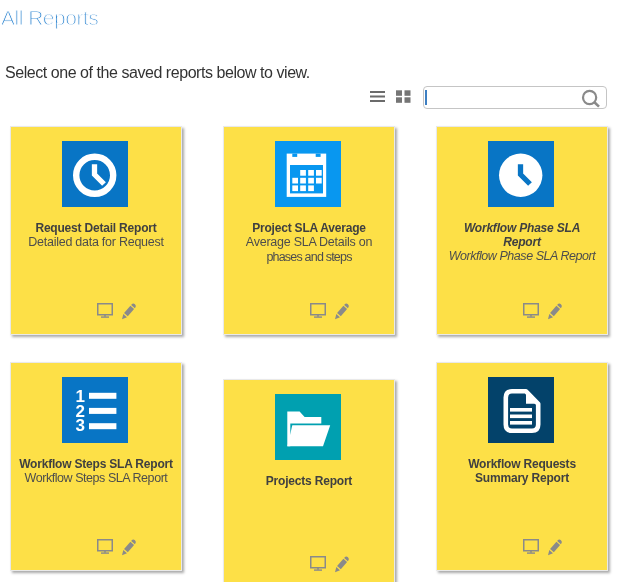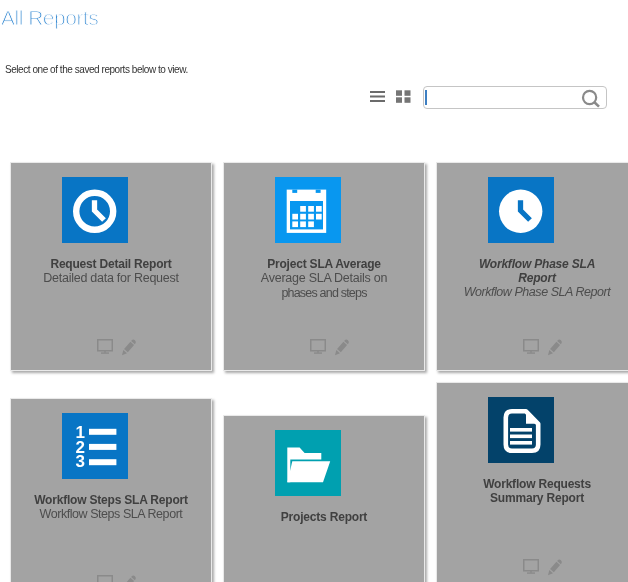--- a/index.html
+++ b/index.html
@@ -1,26 +1,26 @@
 <!DOCTYPE html>
 <html><head>
 <meta charset="utf-8">
 <style>
   * { margin:0; padding:0; box-sizing:border-box; }
   html,body { width:628px; height:582px; background:#fff; font-family:"Liberation Sans", sans-serif; overflow:hidden; }
   #page { position:relative; width:628px; height:582px; }
   h1 { position:absolute; left:1px; top:6px; font-size:21px; font-weight:400; color:#2f86d1; letter-spacing:-0.5px; -webkit-text-stroke:1px #fff; }
-  .sub { position:absolute; left:5px; top:64px; font-size:10px; color:#333; letter-spacing:-0.45px; }
+  .sub { position:absolute; left:5px; top:64px; font-size:16px; color:#333; letter-spacing:-0.45px; }
   .viewicons { position:absolute; left:370px; top:90px; }
   .searchbox { position:absolute; left:423px; top:86px; width:184px; height:23px; border:1px solid #c5c5c5; border-radius:4px; background:#fff; }
   .caret { position:absolute; left:1px; top:3px; width:2px; height:15px; background:#3d7fc2; }
   .mag { position:absolute; right:5px; top:0.5px; }
-  .card { position:absolute; width:202px; height:209px; background:#a3a3a3; border:1px solid #e9e9e9; box-shadow:1.5px 2px 2.5px rgba(0,0,0,.34);margin-top:36px; }
+  .card { position:absolute; width:172px; height:209px; background:#fde047; border:1px solid #e9e9e9; box-shadow:1.5px 2px 2.5px rgba(0,0,0,.34); }
   .c1 { left:10px; top:126px; } .c2 { left:223px; top:126px; } .c3 { left:436px; top:126px;font-style:italic; }
-  .c4 { left:10px; top:362px; } .c5 { left:223px; top:379px;padding-left:20px; } .c6 { left:436px; top:346px; }
+  .c4 { left:10px; top:362px; } .c5 { left:223px; top:379px;padding-left:20px; } .c6 { left:436px; top:362px; }
   .sq { position:absolute; left:51px; top:14px; width:66px; height:66px; }
   .blue { background:#0875c5; } .bblue { background:#0897f0; } .teal { background:#00a0b0; } .navy { background:#03426a; }
   .txt { position:absolute; top:95px; left:0; width:100%; text-align:center; }
   .t { font-size:12px; font-weight:bold; color:#404040; letter-spacing:-0.2px; line-height:13.5px; }
   .d { font-size:12.5px; color:#4d4d4d; letter-spacing:-0.25px; line-height:15px; margin-top:-0.5px; }
   .acts { position:absolute; left:86px; top:176px; display:flex; gap:8px; }
   .nw { white-space:nowrap; } .d.nw { letter-spacing:-0.45px; }
 </style>
 </head>
 <body>

